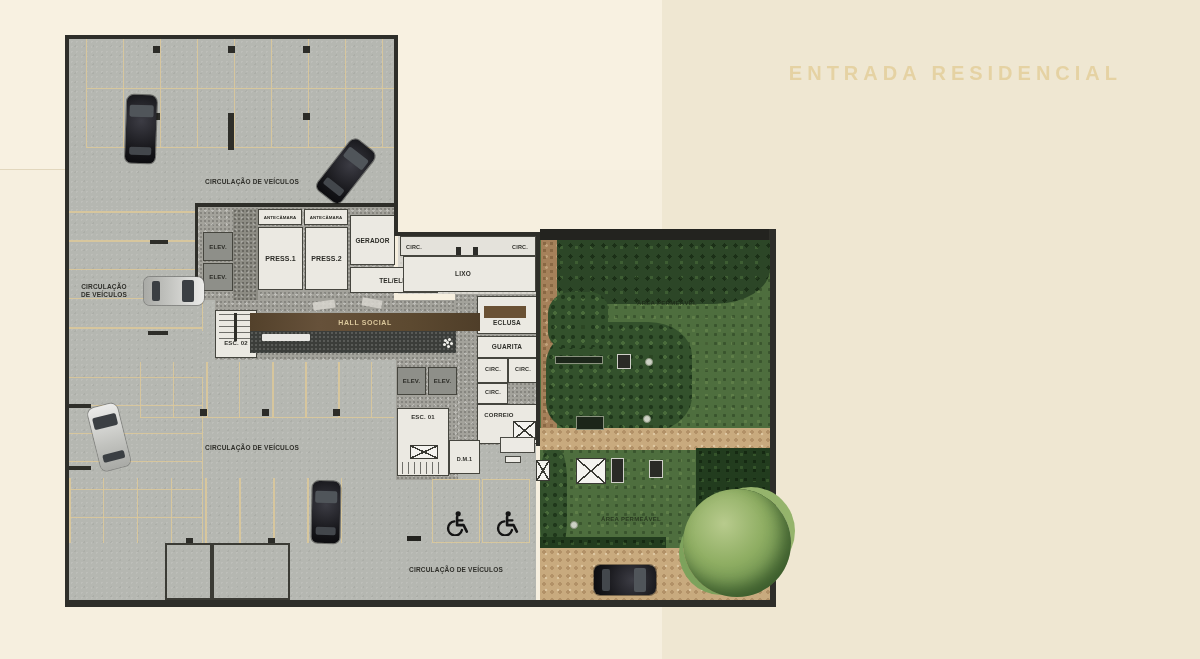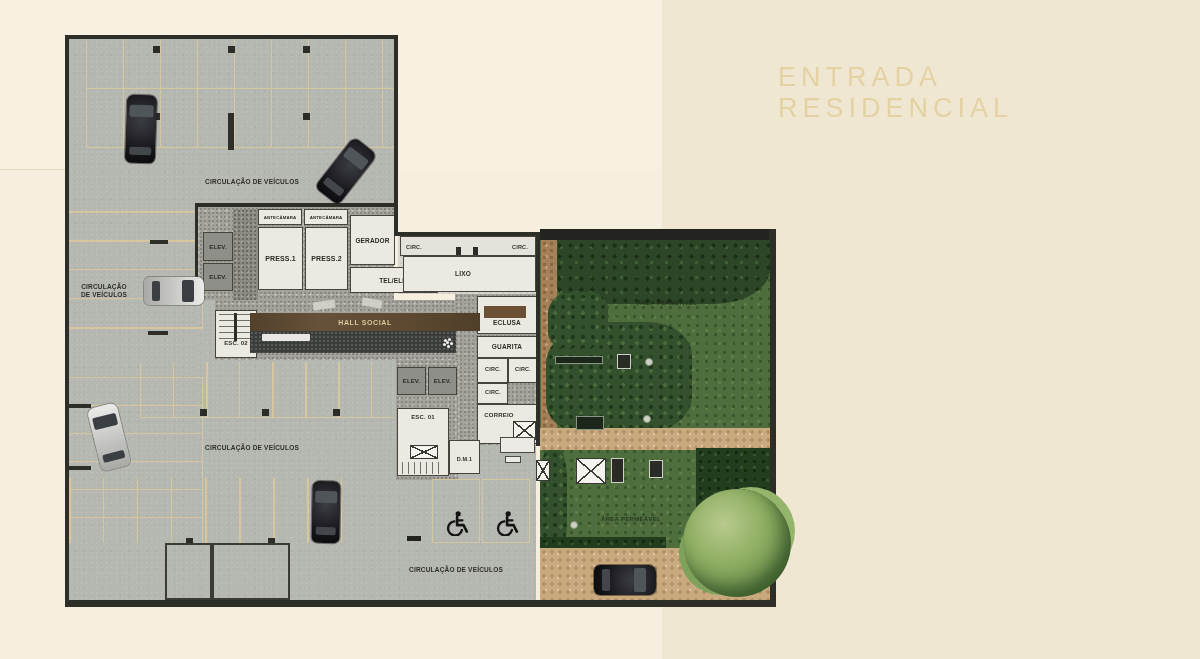--- a/index.html
+++ b/index.html
@@ -4,22 +4,22 @@
 <style>
   html,body{margin:0;padding:0;background:#f6efdf;}
   #stage{position:relative;width:1200px;height:659px;overflow:hidden;
          font-family:"Liberation Sans",sans-serif;}
   .abs{position:absolute;box-sizing:border-box;}
   
   .bg-left{left:0;top:0;width:662px;height:659px;background:#f6efdf;}
   .bg-left-top{left:0;top:0;width:662px;height:170px;background:#f8f1e1;}
   .crease{left:0;top:169px;width:66px;height:1px;background:#e2d7bd;}
   .bg-right{left:662px;top:0;width:538px;height:659px;background:#efe7d2;}
-  .title{left:778px;top:62px;width:344px;text-align:left;font-size:27px;
-         font-weight:400;letter-spacing:5px;color:#e5d2a3;}
+  .title{left:778px;top:62px;width:344px;text-align:right;font-size:20px;
+         font-weight:700;letter-spacing:5px;color:#e5d2a3;}
   
   .floor{background-color:#b5b7b1;
     background-image:radial-gradient(rgba(255,255,255,.10) 1px,transparent 1px),
                      radial-gradient(rgba(0,0,0,.05) 1px,transparent 1px);
     background-size:5px 5px,9px 9px;background-position:0 0,2px 3px;}
   .granite{background-color:#a3a29b;
     background-image:radial-gradient(rgba(60,60,55,.28) 1px,transparent 1.2px),
                      radial-gradient(rgba(255,255,255,.28) 1px,transparent 1.2px);
     background-size:4px 4px,7px 7px;}
   .granite-dark{background-color:#8d8c84;

